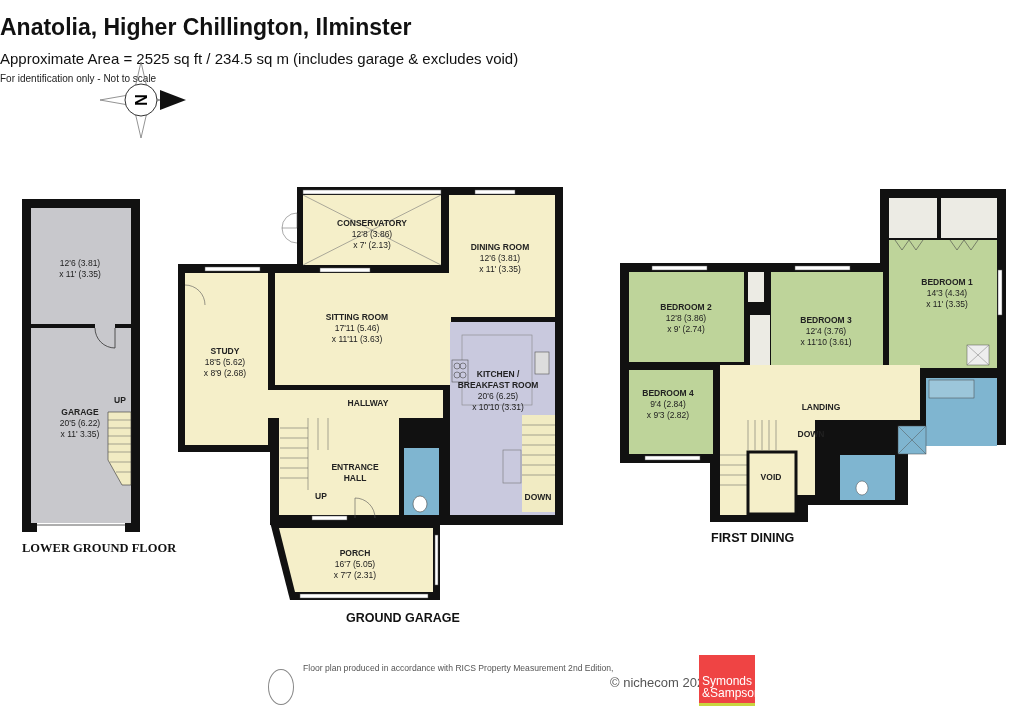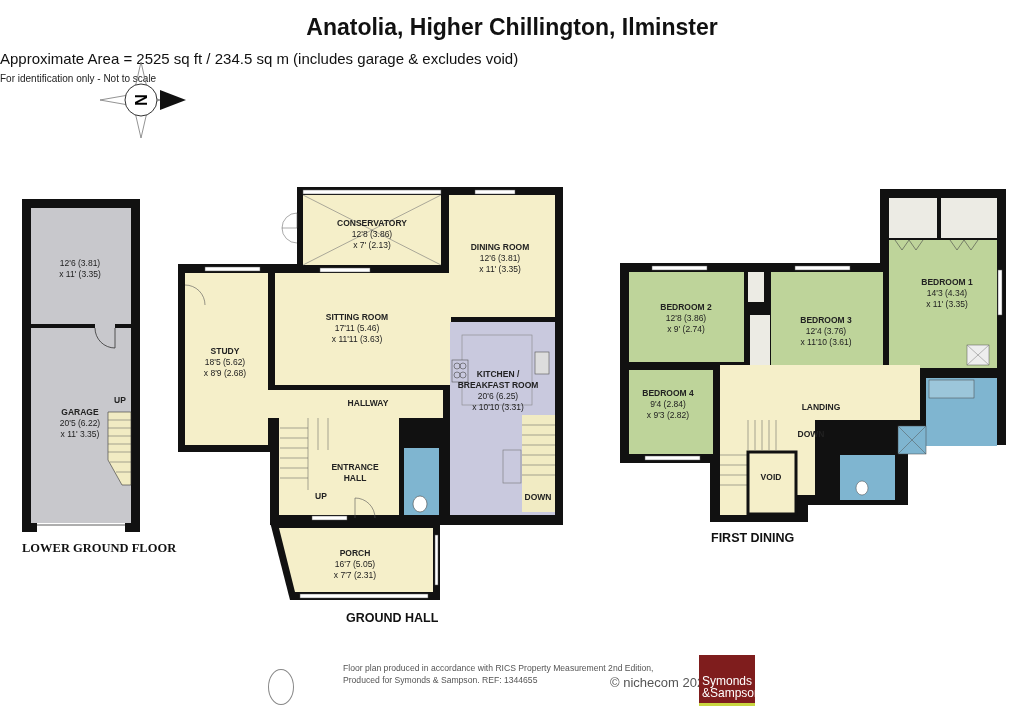--- a/index.html
+++ b/index.html
@@ -1,26 +1,26 @@
 <!DOCTYPE html>
 <html><head>
 <meta charset="utf-8">
 <style>
   html,body{margin:0;padding:0;background:#ffffff;}
   body{width:1024px;height:724px;position:relative;overflow:hidden;font-family:"Liberation Sans",sans-serif;color:#111;}
-  .title{position:absolute;left:0;width:1024px;top:14px;text-align:center;font-weight:bold;font-size:23px;}
+  .title{position:absolute;left:0;width:1024px;top:14px;font-weight:bold;font-size:23px;}
   .subtitle{position:absolute;left:0;width:1024px;top:50px;text-align:left;font-size:15px;}
   .note{position:absolute;left:0;width:1024px;top:73px;font-size:10px;color:#222;}
   svg#plan{position:absolute;left:0;top:0;}
   .lbl{font-family:"Liberation Sans",sans-serif;font-size:8.5px;fill:#222;text-anchor:middle;}
   .lblb{font-family:"Liberation Sans",sans-serif;font-size:8.5px;font-weight:bold;fill:#222;text-anchor:middle;}
   .floorname{position:absolute;font-weight:bold;font-size:12.5px;}
-  .footer-text{position:absolute;left:303px;top:663px;font-size:8.6px;color:#555;line-height:11.5px;margin-left:40px;}
+  .footer-text{position:absolute;left:303px;top:663px;font-size:8.6px;color:#555;line-height:11.5px;}
   .footer-copy{position:absolute;left:610px;top:675px;font-size:13px;color:#555;}
-  .logo{position:absolute;left:699px;top:655px;width:56px;height:51px;background:#7f1d1d;border-bottom:3px solid #c8d640;color:#fff;font-size:12px;line-height:12px;padding:20px 0 0 3px;box-sizing:border-box;}
+  .logo{position:absolute;left:699px;top:655px;width:56px;height:51px;background:#ef4444;border-bottom:3px solid #c8d640;color:#fff;font-size:12px;line-height:12px;padding:20px 0 0 3px;box-sizing:border-box;}
   .footer-icon{position:absolute;left:268px;top:669px;width:24px;height:34px;border:1px solid #888;border-radius:50%;}
 </style>
 </head>
 <body>
 
 <div class="title">Anatolia, Higher Chillington, Ilminster</div>
 <div class="subtitle">Approximate Area = 2525 sq ft / 234.5 sq m (includes garage &amp; excludes void)</div>
 <div class="note">For identification only - Not to scale</div>
 
 <svg id="plan" width="1024" height="724" viewBox="0 0 1024 724">
@@ -226,25 +226,24 @@
     <text class="lblb" x="668" y="396">BEDROOM 4</text>
     <text class="lbl" x="668" y="407">9'4 (2.84)</text>
     <text class="lbl" x="668" y="418">x 9'3 (2.82)</text>
     <text class="lblb" x="821" y="410">LANDING</text>
     <text class="lblb" x="811" y="437">DOWN</text>
     <text class="lblb" x="771" y="480">VOID</text>
   </g>
 </svg>
 
 <div class="floorname" style="left:22px;top:541px;font-family:Liberation Serif, serif;">LOWER GROUND FLOOR</div>
-<div class="floorname" style="left:346px;top:611px;">GROUND HALL</div>
+<div class="floorname" style="left:346px;top:611px;">GROUND GARAGE</div>
 <div class="floorname" style="left:711px;top:531px;">FIRST DINING</div>
 
 <div class="footer-icon"></div>
 <div class="footer-text">
   <div>Floor plan produced in accordance with RICS Property Measurement 2nd Edition,</div>
-  <div>Produced for Symonds &amp; Sampson.   REF:  1344655</div>
 </div>
 <div class="footer-copy">© nichecom 2025.</div>
 <div class="logo">
   <div>Symonds</div>
   <div>&amp;Sampson</div>
 </div>
 
 </body></html>

